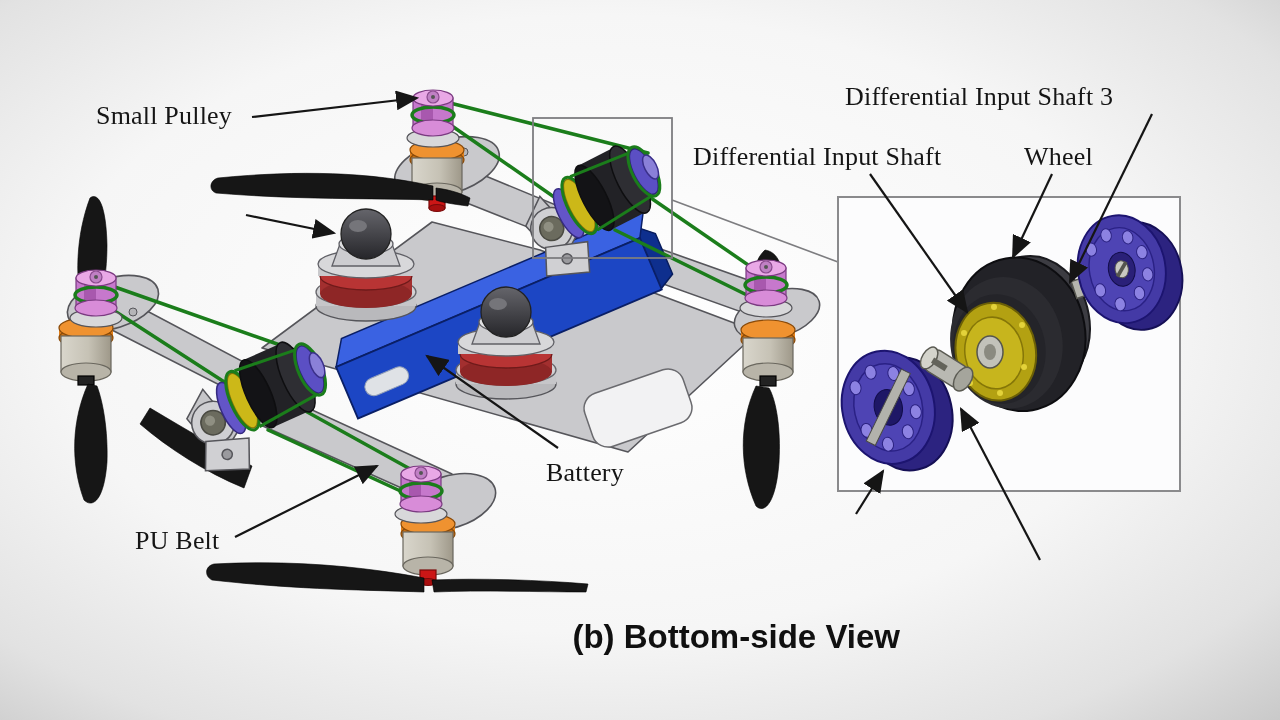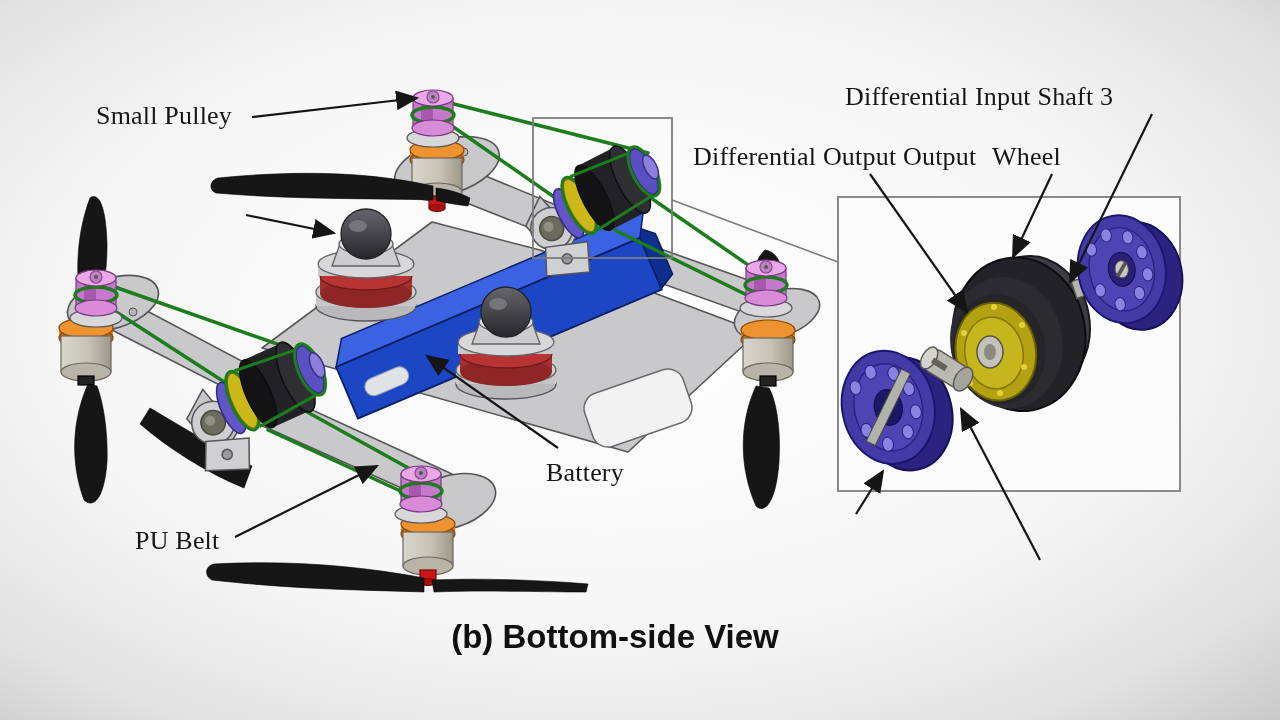--- a/index.html
+++ b/index.html
@@ -1,21 +1,21 @@
 <!DOCTYPE html>
 <html><head>
 <meta charset="utf-8">
 <style>
   html,body{margin:0;padding:0;background:#888;}
   #stage{position:relative;width:1280px;height:720px;overflow:hidden;
          font-family:"Liberation Serif",serif;background:#f5f5f5;padding-left:8px;}
   #art{position:absolute;left:0;top:0;}
   .lbl{position:absolute;color:#151515;font-size:26px;line-height:1.05;
        white-space:nowrap;letter-spacing:0.2px;}
-  .cap{position:absolute;left:330px;top:618px;width:570px;text-align:center;
+  .cap{position:absolute;left:330px;top:618px;width:570px;text-align:right;
        font-family:"Liberation Sans",sans-serif;font-weight:bold;
        font-size:33px;color:#101010;}
 </style>
 </head>
 <body>
 
 <div id="stage">
 
 <svg id="art" width="1280" height="720" viewBox="0 0 1280 720">
   <defs>
@@ -333,17 +333,17 @@
     <line x1="1152" y1="114" x2="1070" y2="282" marker-end="url(#ah)"></line>
     <line x1="856" y1="514" x2="883" y2="471" marker-end="url(#ah)"></line>
     <line x1="1040" y1="560" x2="961" y2="409" marker-end="url(#ah)"></line>
   </g>
 </svg>
 
 <div class="lbl" style="left:96px;top:102px">Small Pulley</div>
 <div class="lbl" style="left:135px;top:527px">PU Belt</div>
 <div class="lbl" style="left:546px;top:459px">Battery</div>
 <div class="lbl" style="left:845px;top:83px">Differential Input Shaft 3</div>
-<div class="lbl" style="left:693px;top:143px">Differential Output Output</div>
-<div class="lbl" style="left:992px;top:143px">Wheel</div>
+<div class="lbl" style="left:693px;top:143px">Differential Input Shaft</div>
+<div class="lbl" style="left:1024px;top:143px">Wheel</div>
 <div class="cap">(b) Bottom-side View</div>
 
 </div>
 
 </body></html>

